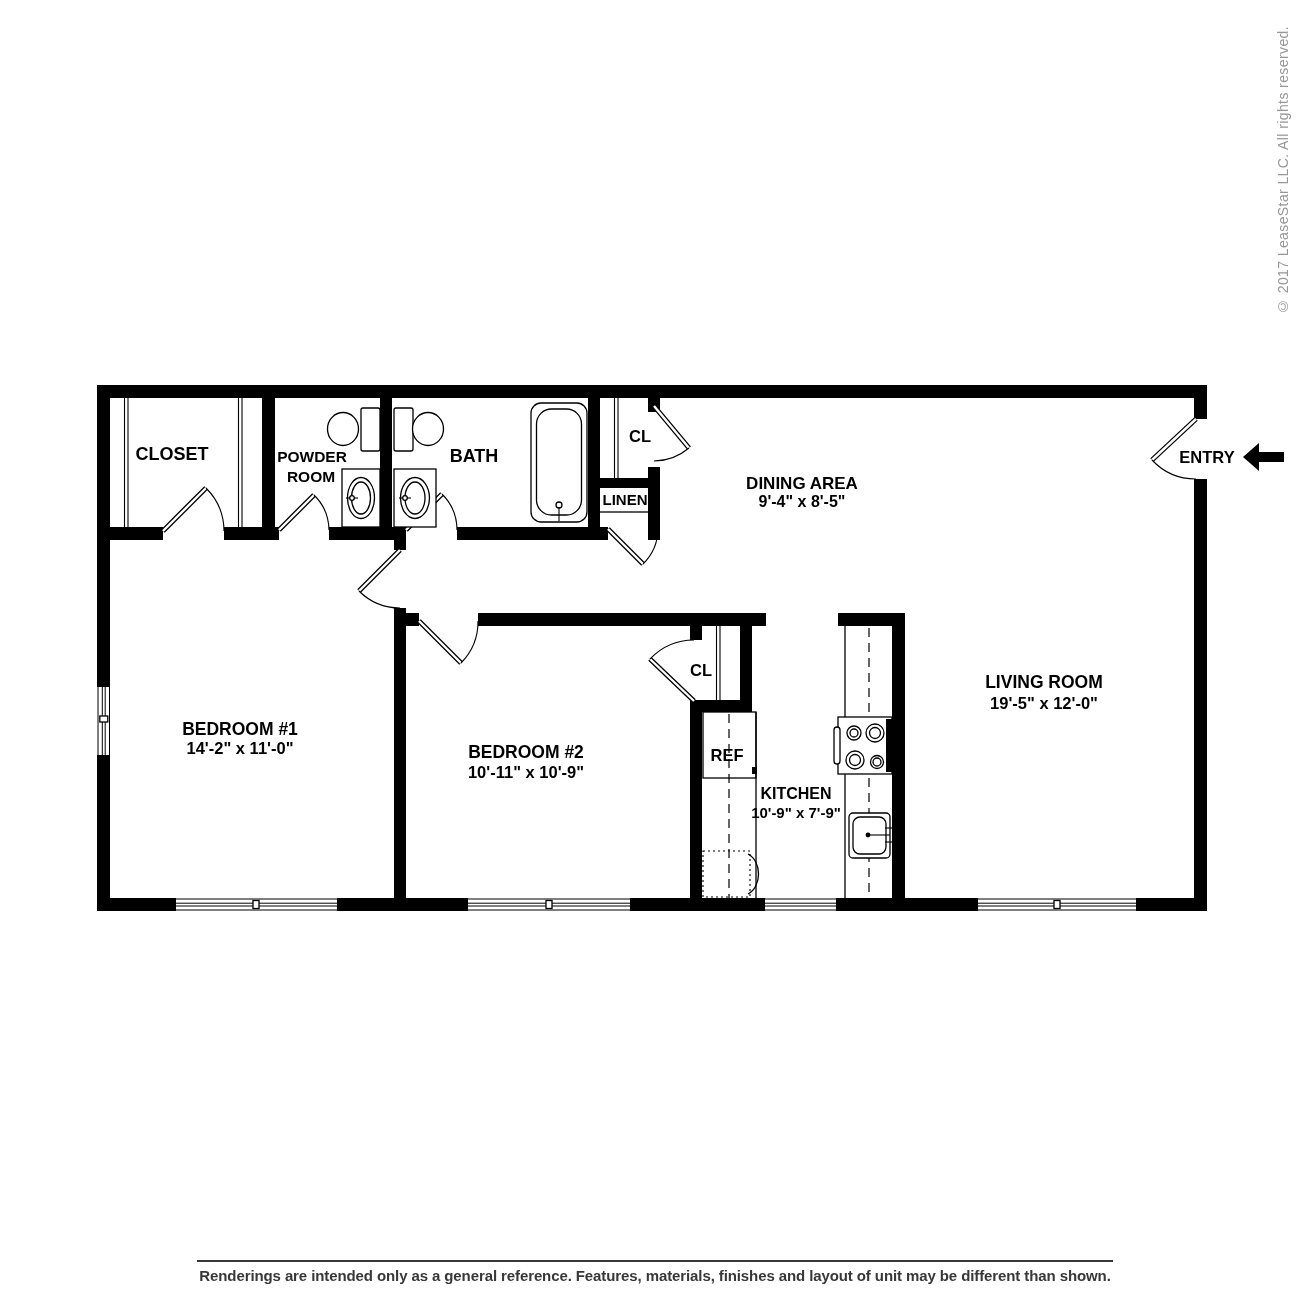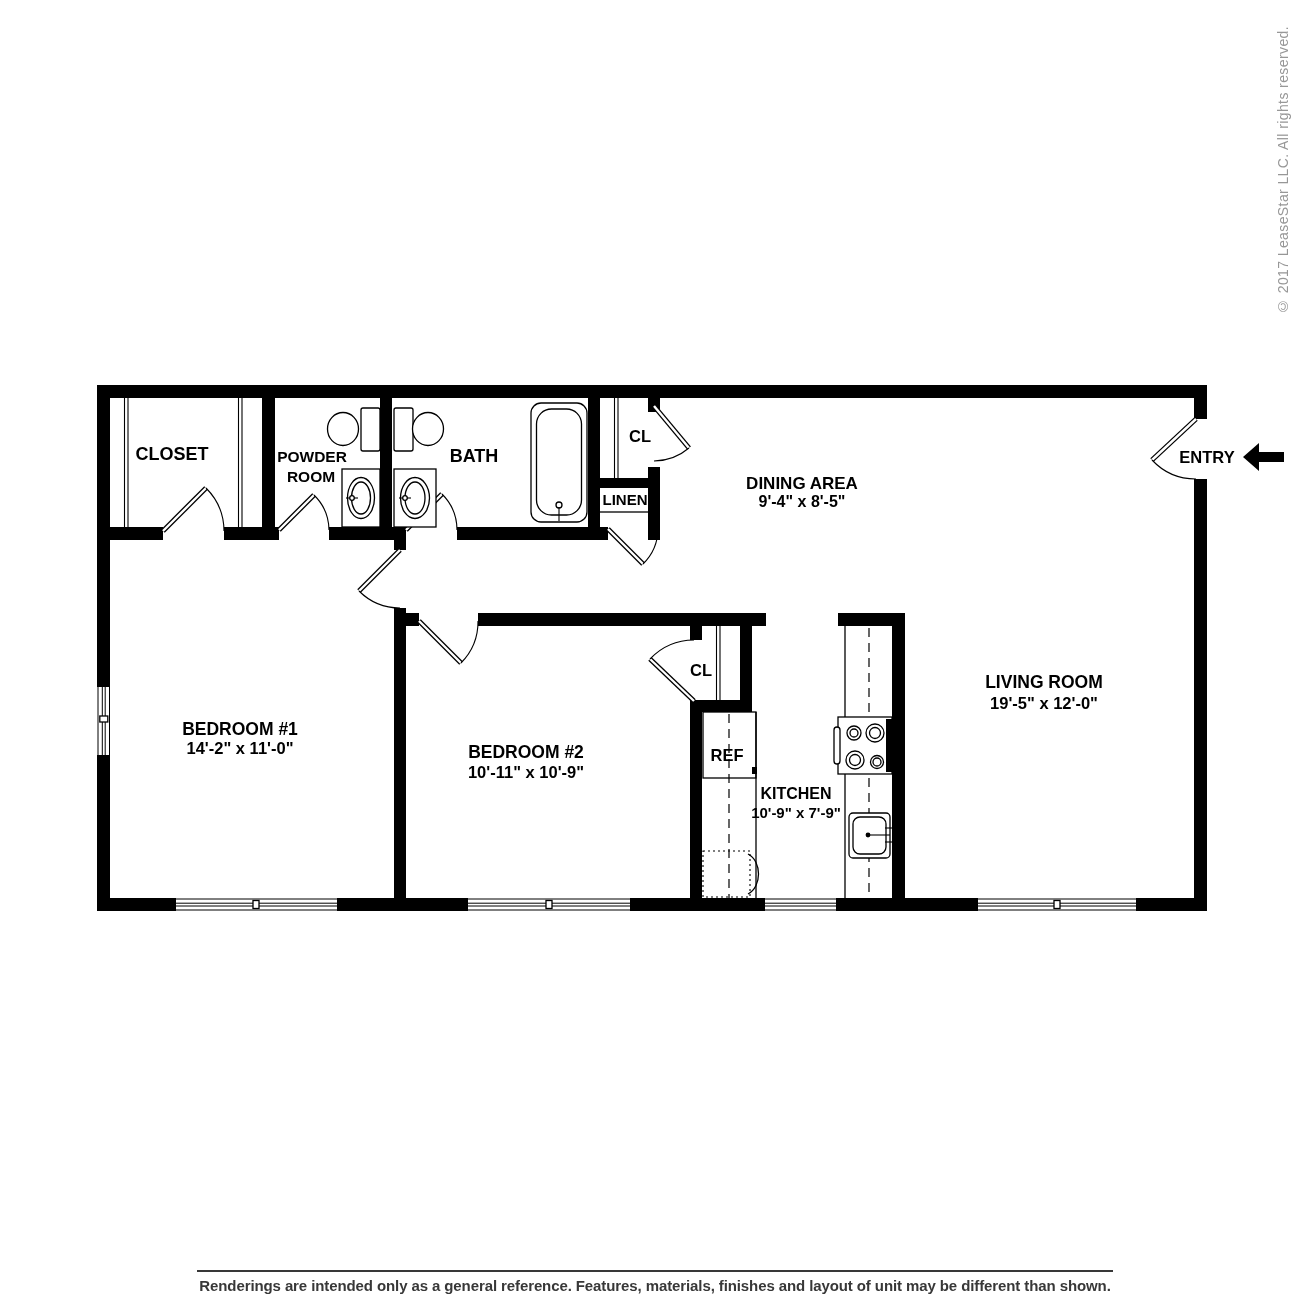--- a/index.html
+++ b/index.html
@@ -17,21 +17,21 @@
   .dash{fill:none;stroke:#000;stroke-width:1.2;stroke-dasharray:9 6;}
   .dots{fill:none;stroke:#000;stroke-width:1.1;stroke-dasharray:2 3;}
   .winline{stroke:#000;stroke-width:1;}
   .solid{fill:#000;}
   text{font-family:"Liberation Sans",sans-serif;font-weight:bold;fill:#000;}
   .copyright{position:absolute;top:14px;right:9px;height:300px;
              writing-mode:vertical-rl;transform:rotate(180deg);
              font-size:14px;font-weight:normal;color:#979797;letter-spacing:.4px;white-space:nowrap;}
   .footer{position:absolute;left:197px;top:1260px;width:916px;
           border-top:2px solid #383838;padding-top:5px;text-align:center;
-          font-size:15px;font-weight:bold;color:#383838;letter-spacing:-0.1px;margin-top:10px;}
+          font-size:15px;font-weight:bold;color:#383838;letter-spacing:-0.1px;}
 </style>
 </head>
 <body>
 
 <div id="page">
 
 <svg width="1300" height="1300" viewBox="0 0 1300 1300">
 
   <g>
 

